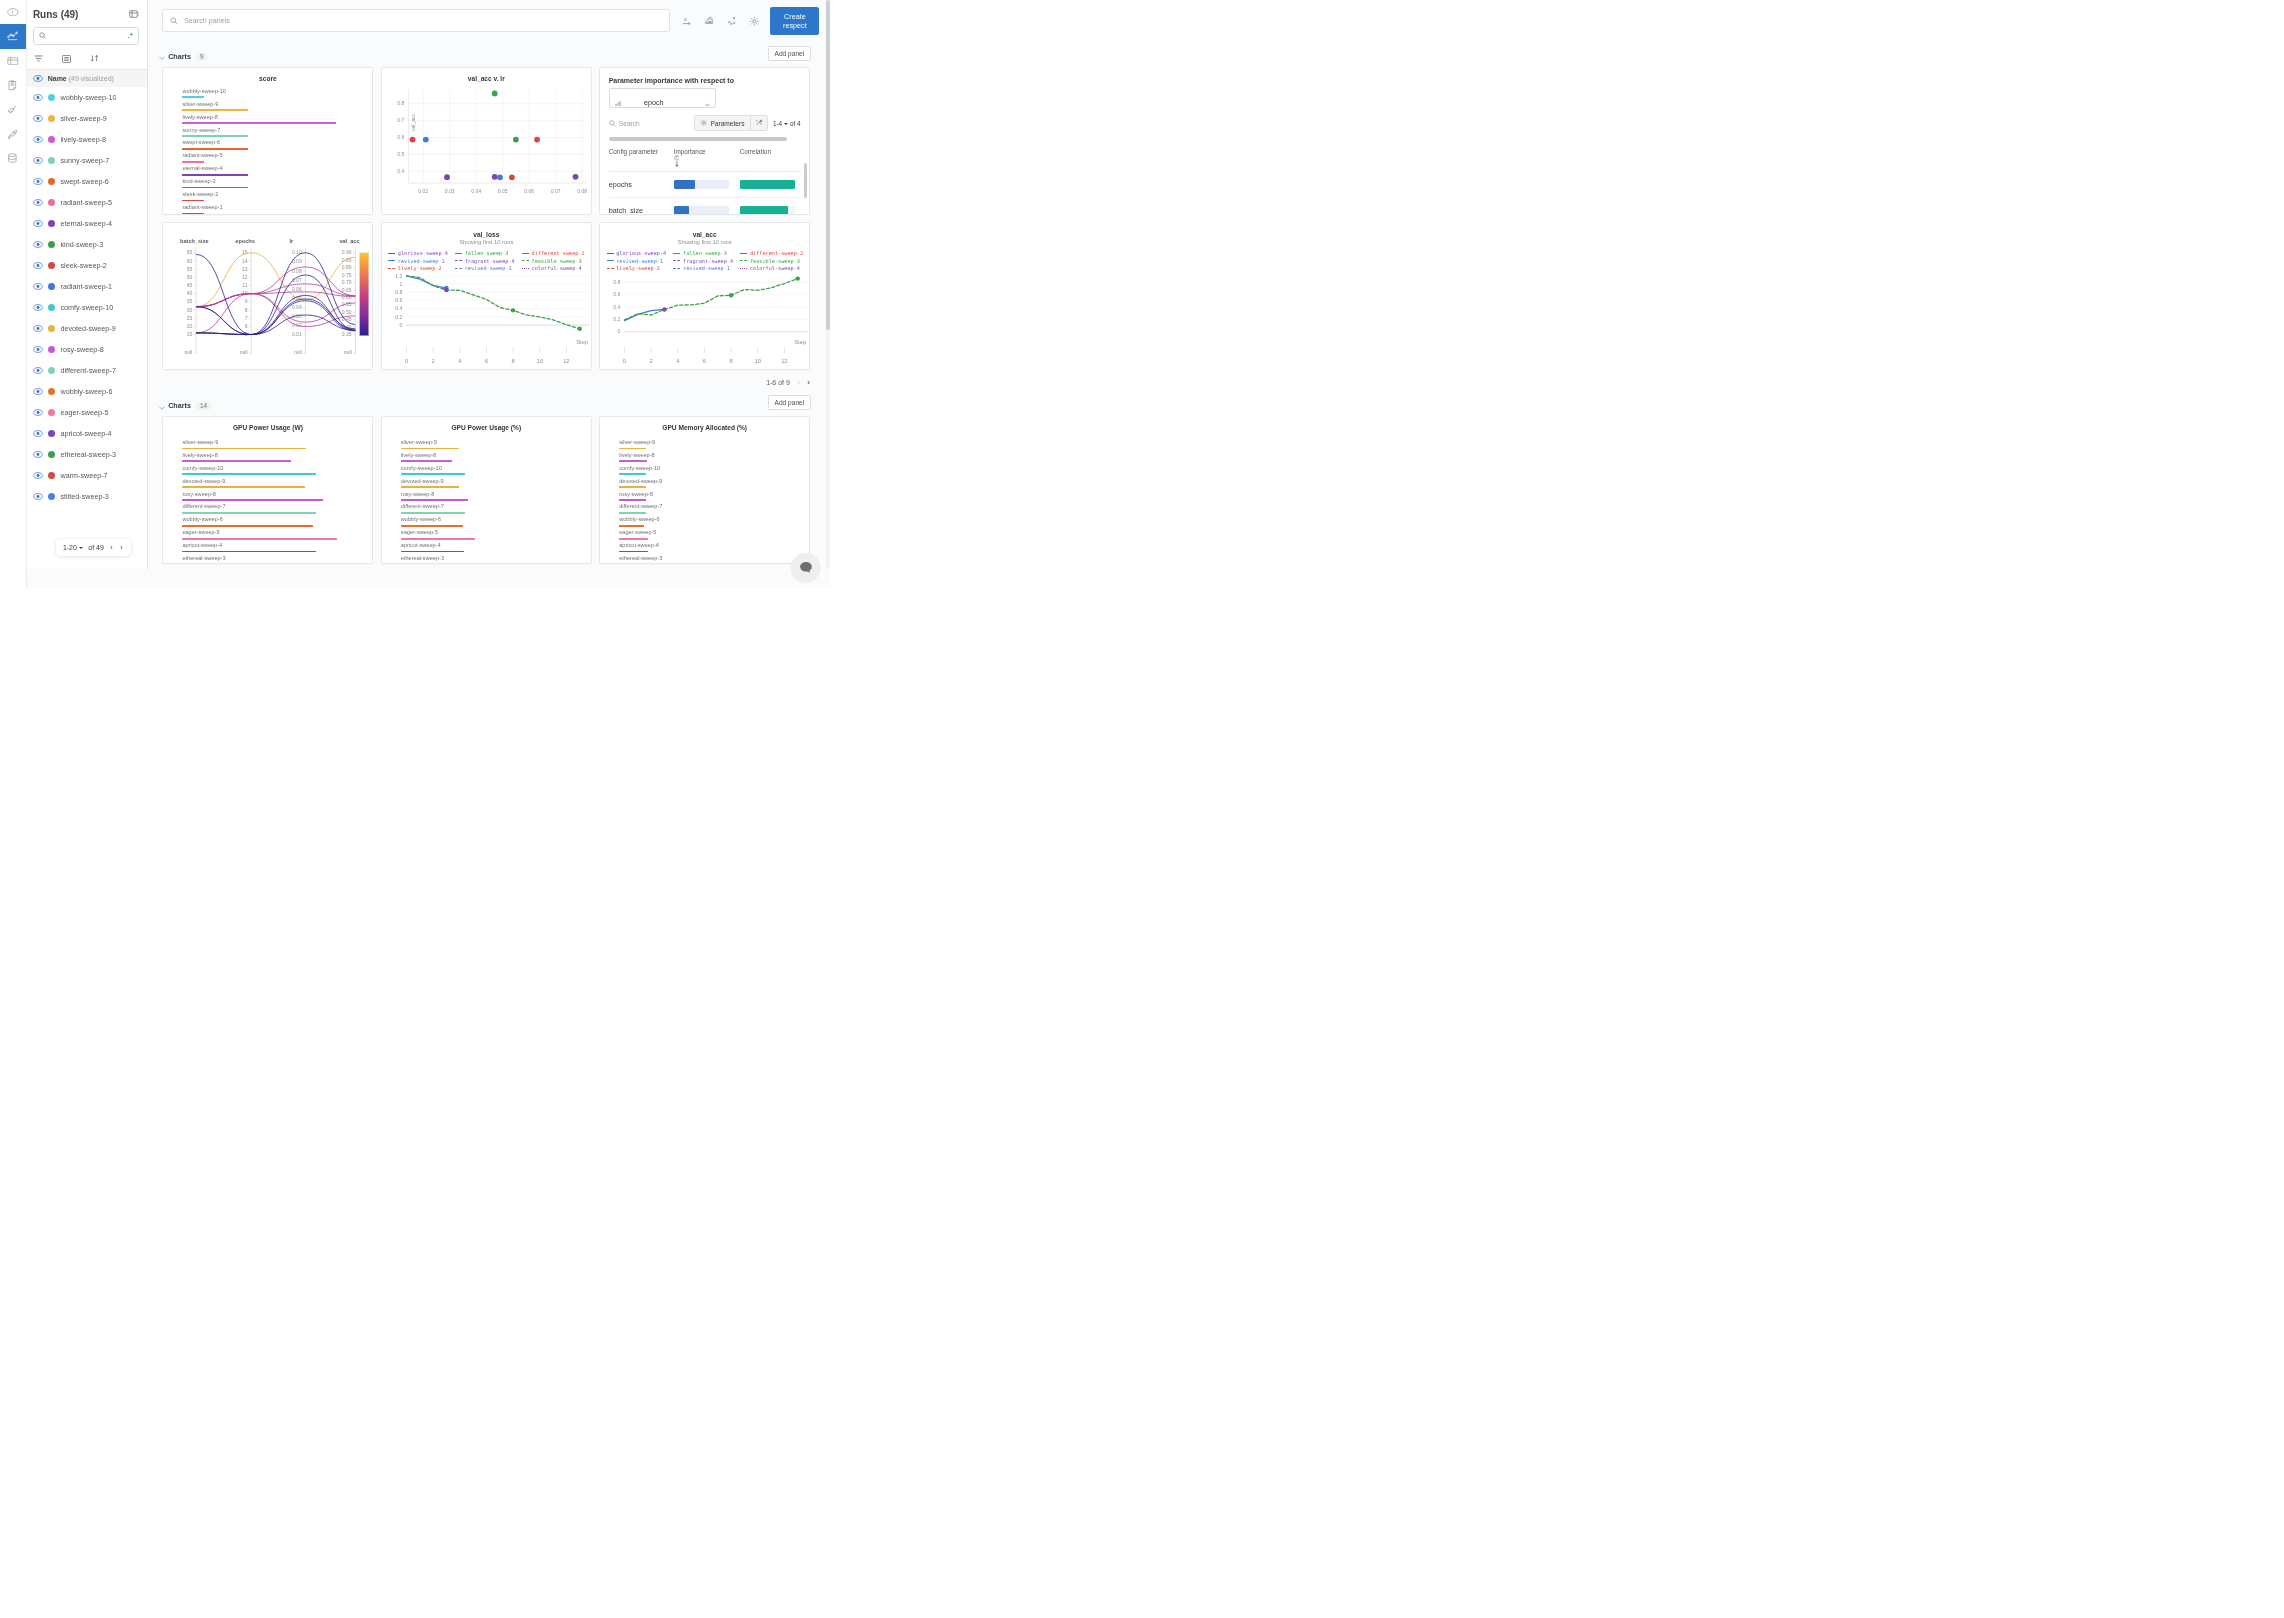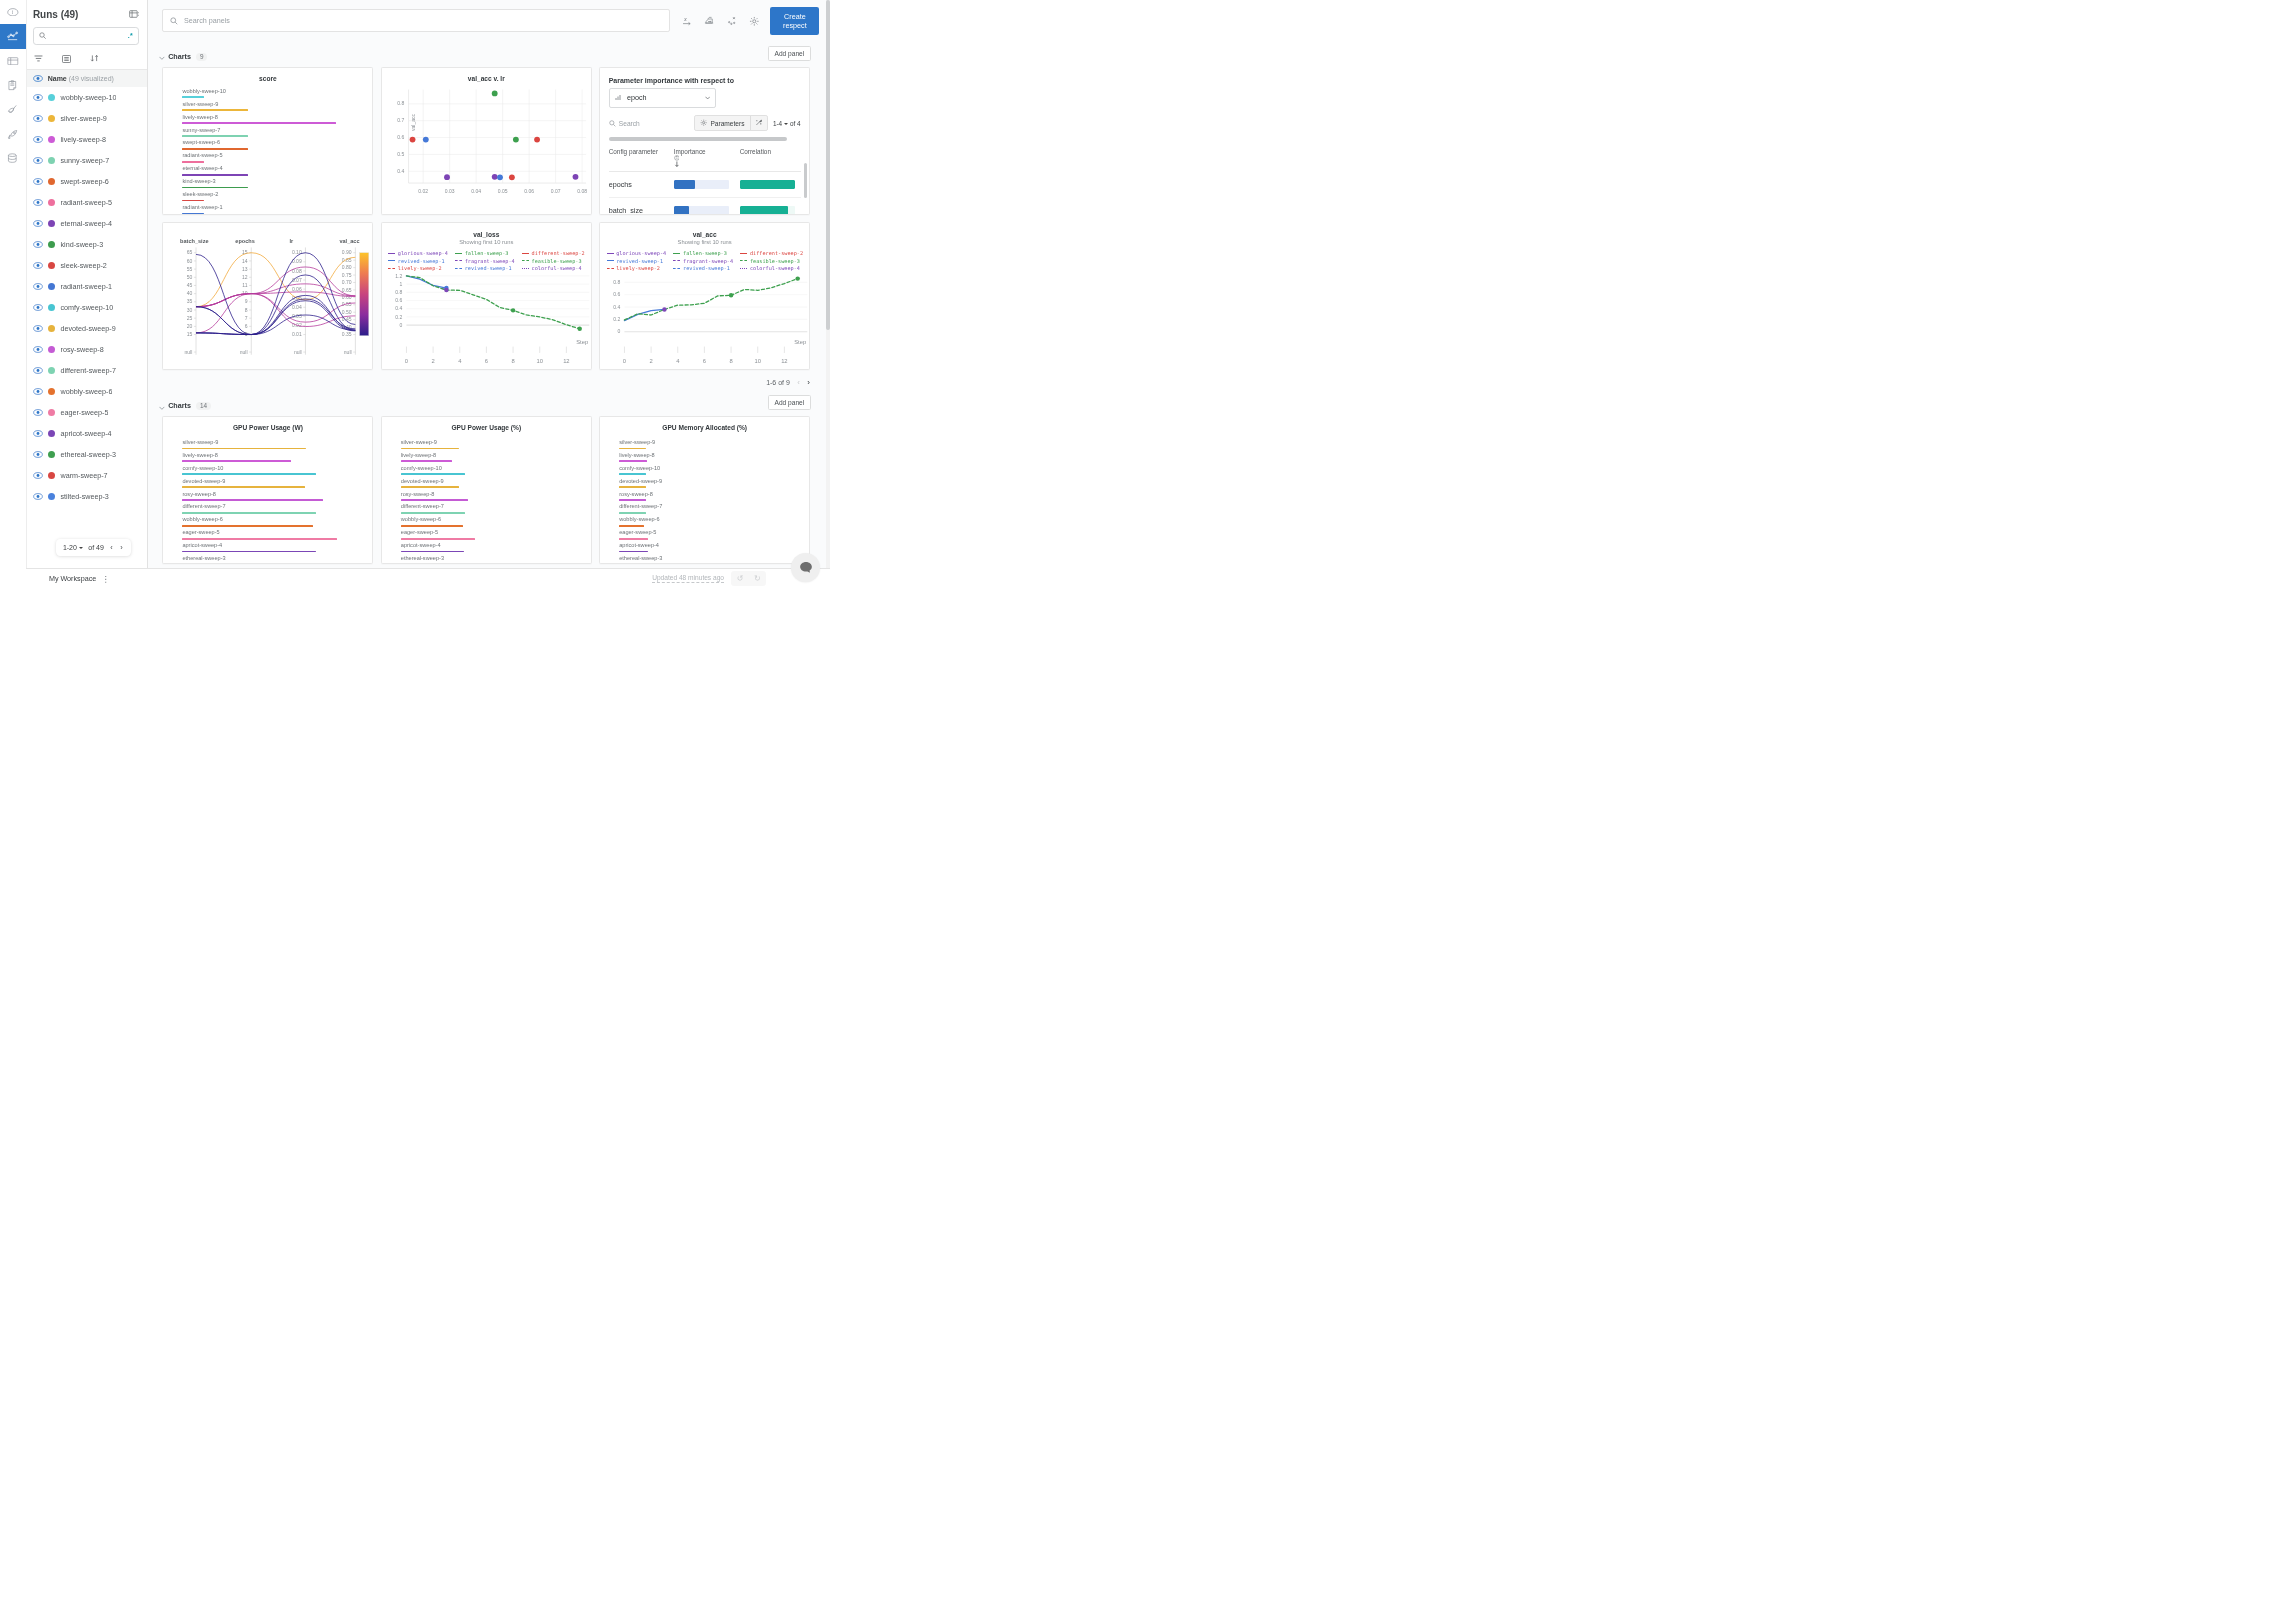--- a/index.html
+++ b/index.html
@@ -52,21 +52,21 @@
   .bar-row{margin-bottom:2.7px}
   .bar-line{height:1.6px;border-radius:0.5px;margin-top:1.1px}
   .bl-label{font-size:5.6px;color:#6d7276;display:block;line-height:1.35}
   
   .legend{position:absolute;left:6.4px;right:4.2px;top:27px;height:21px;overflow:hidden;display:grid;grid-template-columns:1fr 1fr 1fr;column-gap:2.1px;row-gap:1.6px;z-index:2}
   .lg-item{display:flex;align-items:center;gap:2.7px;font-family:"DejaVu Sans Mono",monospace;font-size:5.2px;white-space:nowrap;overflow:hidden}
   .lg-swatch{flex:0 0 7px;height:0;border-top-width:1.6px}
   
   .imp-pad{padding:0 8.5px}
   .imp-title{font-size:7px;font-weight:700;color:#33383c;margin:8.5px 0 4.2px}
-  .imp-dd{display:flex;align-items:center;gap:5px;width:95px;height:18px;border:0.5px solid #d9dbdd;border-radius:2.1px;padding:0 5.3px;cursor:pointer}
+  .imp-dd{display:flex;align-items:flex-end;gap:22px;width:95px;height:18px;border:0.5px solid #d9dbdd;border-radius:2.1px;padding:0 5.3px;cursor:pointer}
   .imp-dd .lbl{font-size:7.2px;color:#2f3437;flex:1}
   .imp-controls{display:flex;align-items:center;margin-top:7.4px;gap:4.2px}
   .imp-search{display:flex;align-items:center;gap:3.2px;color:#9aa0a5;font-size:6.6px;flex:1}
   .btn-params{display:flex;align-items:center;background:#f4f4f4;border:0.5px solid #e0e0e0;border-radius:2.1px;overflow:hidden;cursor:pointer}
   .btn-params .pseg{display:flex;align-items:center;gap:3.2px;padding:3.2px 5.3px;font-size:6.6px;color:#3c4043}
   .btn-params .wseg{border-left:0.5px solid #ddd;padding:3.2px 4.2px;display:flex;align-items:center}
   .imp-pg{font-size:6.4px;color:#3c4043;white-space:nowrap;margin-left:1.1px}
   .hscroll{height:3.7px;background:#c6c8ca;border-radius:2.1px;margin:6.4px 8.5px 0 0;width:178px}
   .imp-table{margin-top:4.2px;position:relative}
   .imp-thead{display:grid;grid-template-columns:65px 66px 1fr;font-size:6.4px;color:#55595d;padding:3.2px 0;border-bottom:0.5px solid #e8e8e8}
@@ -1104,31 +1104,20 @@
       </div>
     </div>
 
     <div class="strips">
       <div class="strip"></div>
       <div class="strip"></div>
       <div class="strip"></div>
     </div>
   </div>
 
-  <div class="footer">
-    <span class="fw">My Workspace</span>
-    <span class="fdots">⋮</span>
-    <span class="fright">
-      <span class="updated">Updated 48 minutes ago</span>
-      <span class="undo-group">
-        <span class="u">↺</span>
-        <span class="u">↻</span>
-      </span>
-    </span>
-  </div>
 
   <div class="chat">
     <svg width="14" height="12.7" viewBox="0 0 28 26">
         <path d="M14 2C7.4 2 2 6.4 2 11.8c0 5.4 5.4 9.8 12 9.8 1 0 2-.1 2.9-.3L22 24l-.6-4.3c2.8-1.8 4.6-4.6 4.6-7.9C26 6.4 20.6 2 14 2z" fill="#6e6e6e"></path>
       </svg>
   </div>
 
   <div class="pagebar">
       <div class="thumb"></div>
     </div>

